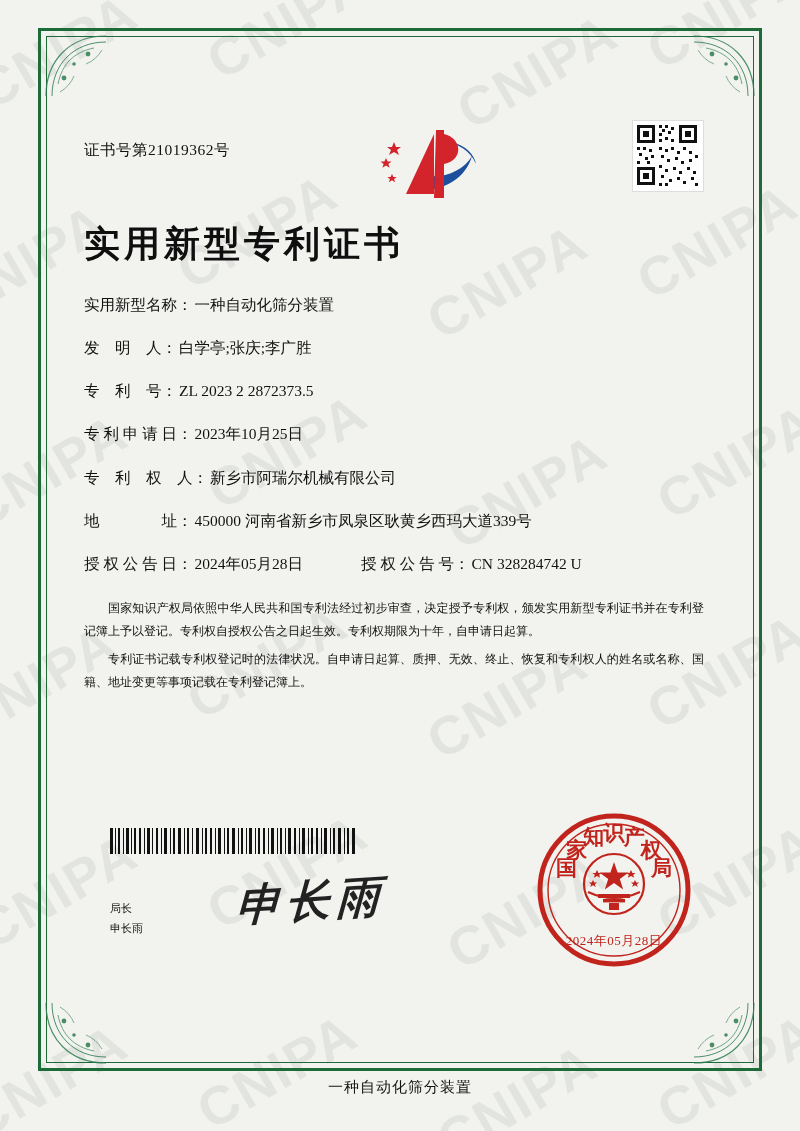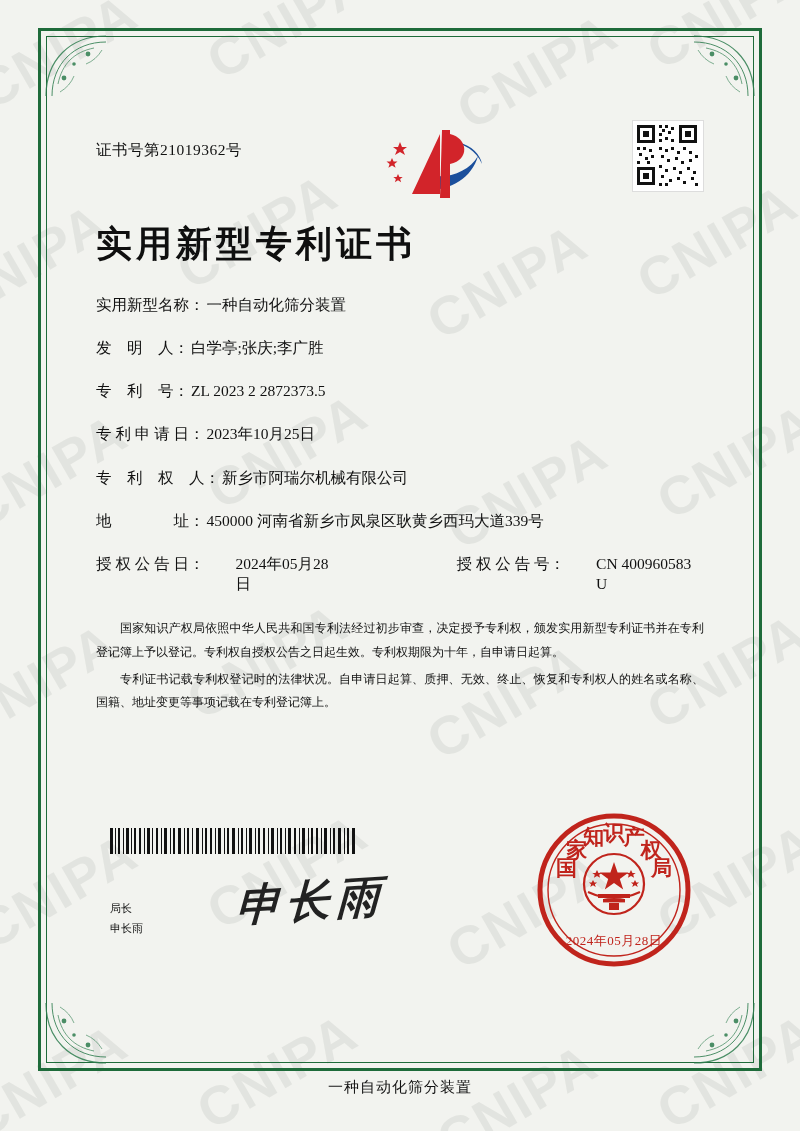--- a/index.html
+++ b/index.html
@@ -35,21 +35,21 @@
   }
   
   .corner{position:absolute;width:64px;height:64px;color:#2e7d4f;opacity:.85;}
   .c-tl{left:44px;top:34px;}
   .c-tr{right:44px;top:34px;transform:scaleX(-1);}
   .c-bl{left:44px;bottom:66px;transform:scaleY(-1);}
   .c-br{right:44px;bottom:66px;transform:scale(-1,-1);}
 
   
   .content{
-    position:absolute;left:96px;top:120px;right:96px;
+    position:absolute;left:84px;top:120px;right:96px;
   }
 
   .top-row{
     display:flex;align-items:flex-start;justify-content:space-between;
     height:92px;
   }
   .cert-no{
     font-size:15.5px;color:#111;letter-spacing:.5px;padding-top:20px;
     white-space:nowrap;
   }
@@ -76,21 +76,21 @@
     font-size:15.5px;color:#111;
     margin:0 0 23px 0;
     line-height:1.3;
   }
   .flabel{
     display:inline-block;
     white-space:pre;
     flex:0 0 auto;
   }
   .fvalue{margin-left:2px;}
-  .field.row2{justify-content:space-between;gap:29px;}
+  .field.row2{justify-content:flex-start;}
   .gap{display:inline-block;width:58px;}
 
   .para{
     font-size:12px;color:#111;line-height:1.95;
     text-align:justify;
     text-indent:2em;
     margin:0 0 4px 0;
   }
   .para.p1{margin-top:14px;}
 
@@ -328,21 +328,21 @@
     <div class="field">
       <span class="flabel">地　　　　址：</span>
       <span class="fvalue">450000 河南省新乡市凤泉区耿黄乡西玛大道339号</span>
     </div>
 
     <div class="field row2">
       <span class="flabel">授 权 公 告 日：</span>
       <span class="fvalue">2024年05月28日</span>
       <span class="gap"></span>
       <span class="flabel">授 权 公 告 号：</span>
-      <span class="fvalue">CN 400960583 U</span>
+      <span class="fvalue">CN 328284742 U</span>
     </div>
 
     <p class="para p1">国家知识产权局依照中华人民共和国专利法经过初步审查，决定授予专利权，颁发实用新型专利证书并在专利登记簿上予以登记。专利权自授权公告之日起生效。专利权期限为十年，自申请日起算。</p>
     <p class="para">专利证书记载专利权登记时的法律状况。自申请日起算、质押、无效、终止、恢复和专利权人的姓名或名称、国籍、地址变更等事项记载在专利登记簿上。</p>
   </div>
 
   <div class="sig-block">
 
     <div class="barcode">
       <svg width="250" height="26" viewBox="0 0 250 26">

